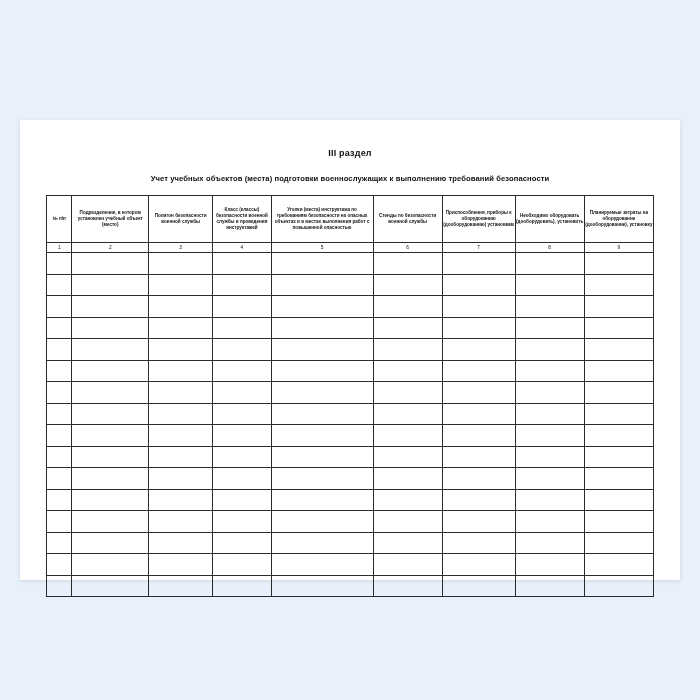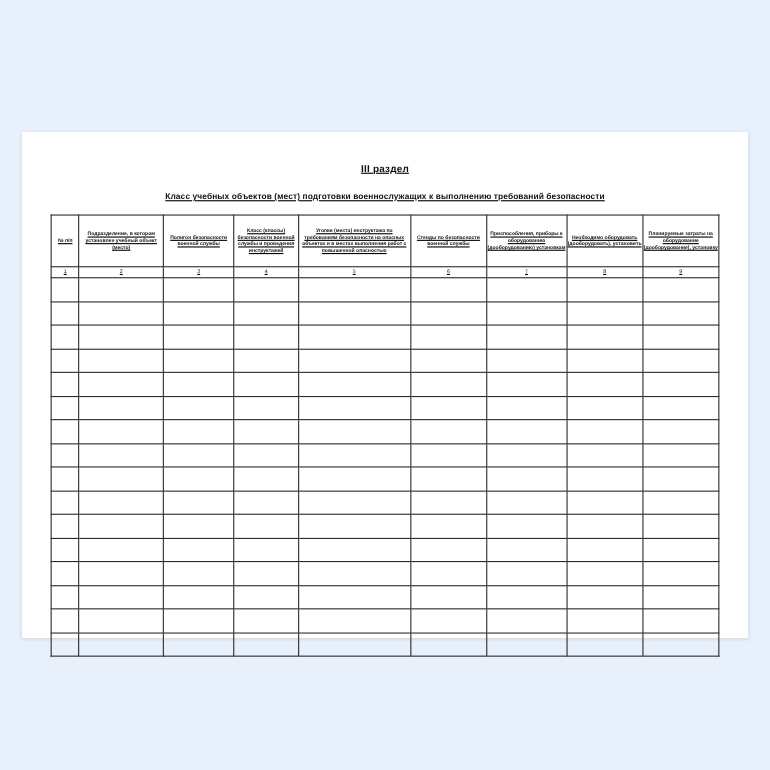--- a/index.html
+++ b/index.html
@@ -28,21 +28,20 @@
     height: 460px;
     background: #ffffff;
     box-shadow: 0 1px 4px rgba(0,0,0,0.12);
     padding: 0;
     position: relative;
   }
   .sheet-inner {
     padding: 22px 26px 16px 26px;
     height: calc(100% - 38px);
     box-sizing: border-box;
-    text-decoration: underline;
   }
   .doc-title {
     text-align: center;
     font-weight: bold;
     font-size: 9px;
     color: #101010;
     margin: 6px 0 0 0;
     letter-spacing: 0.2px;
   }
   .doc-subtitle {
@@ -95,21 +94,21 @@
   .c9 { width: 11.4%; }
 </style>
 </head>
 <body>
 
 <div class="page-wrap">
   <div class="sheet">
     <div class="sheet-inner">
 
       <div class="doc-title">III раздел</div>
-      <div class="doc-subtitle">Класс учебных объектов (мест) подготовки военнослужащих к выполнению требований безопасности</div>
+      <div class="doc-subtitle">Учет учебных объектов (места) подготовки военнослужащих к выполнению требований безопасности</div>
 
       <table class="reg">
         <colgroup>
           <col class="c1">
             <col class="c2">
             <col class="c3">
             <col class="c4">
             <col class="c5">
           <col class="c6">
             <col class="c7">

